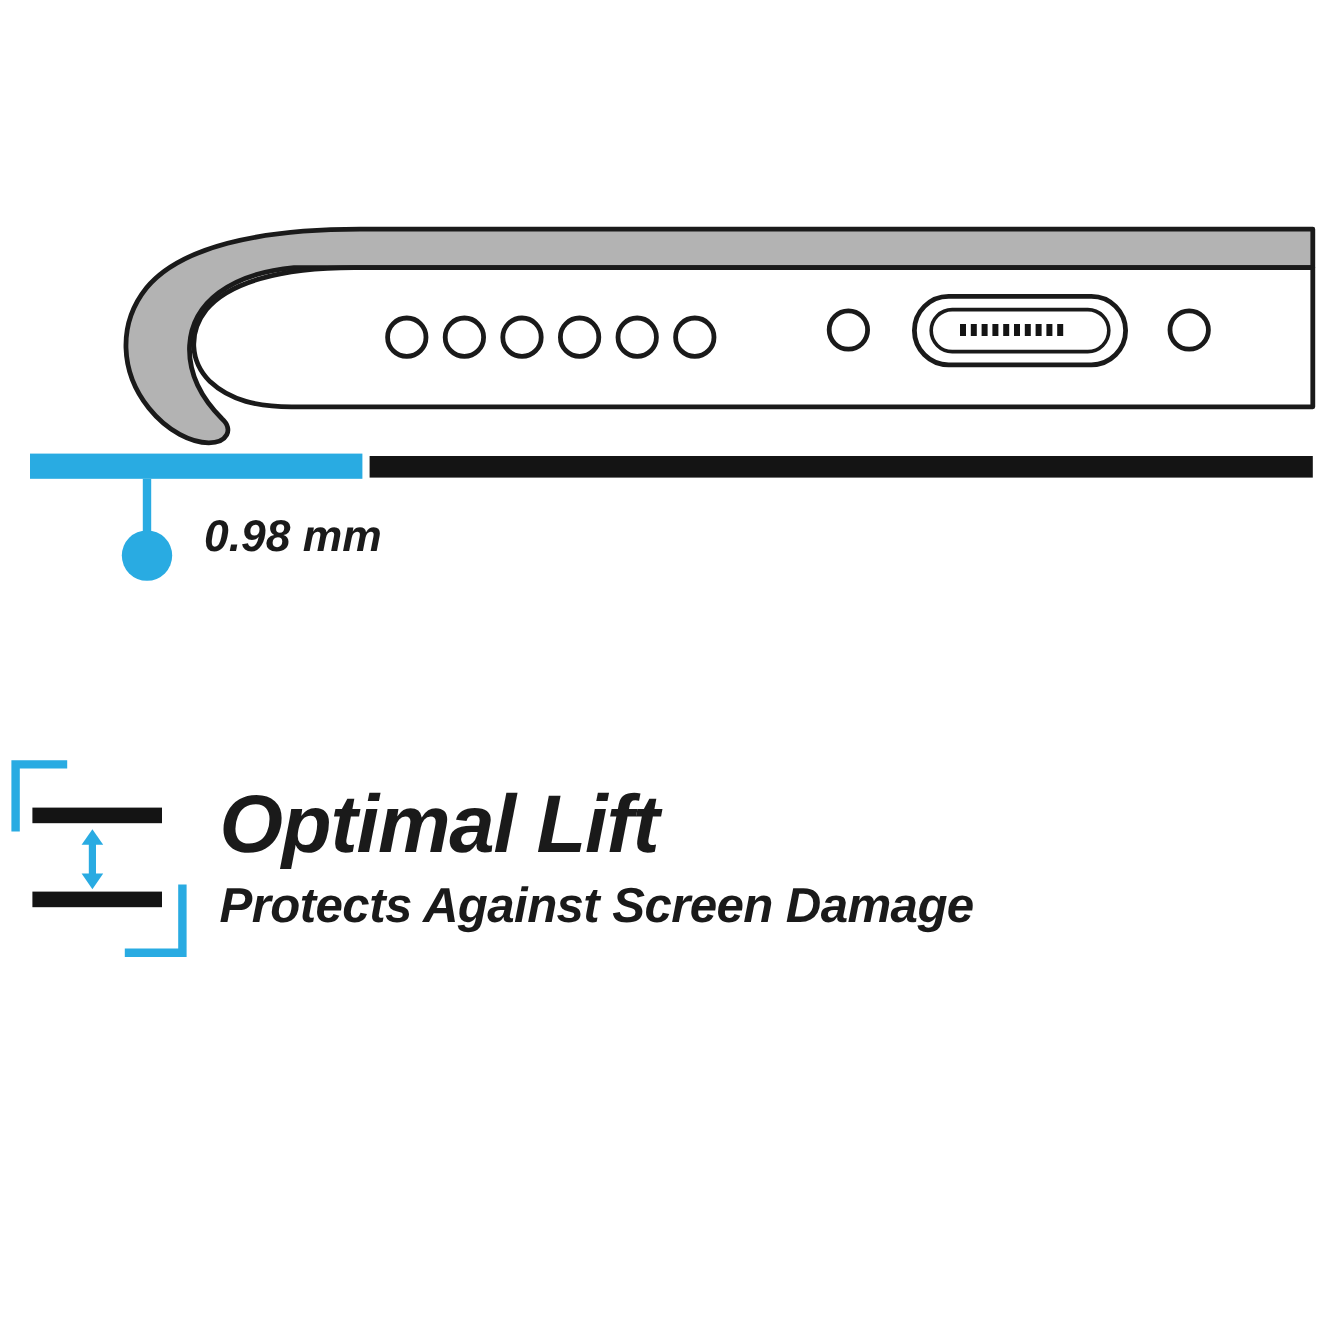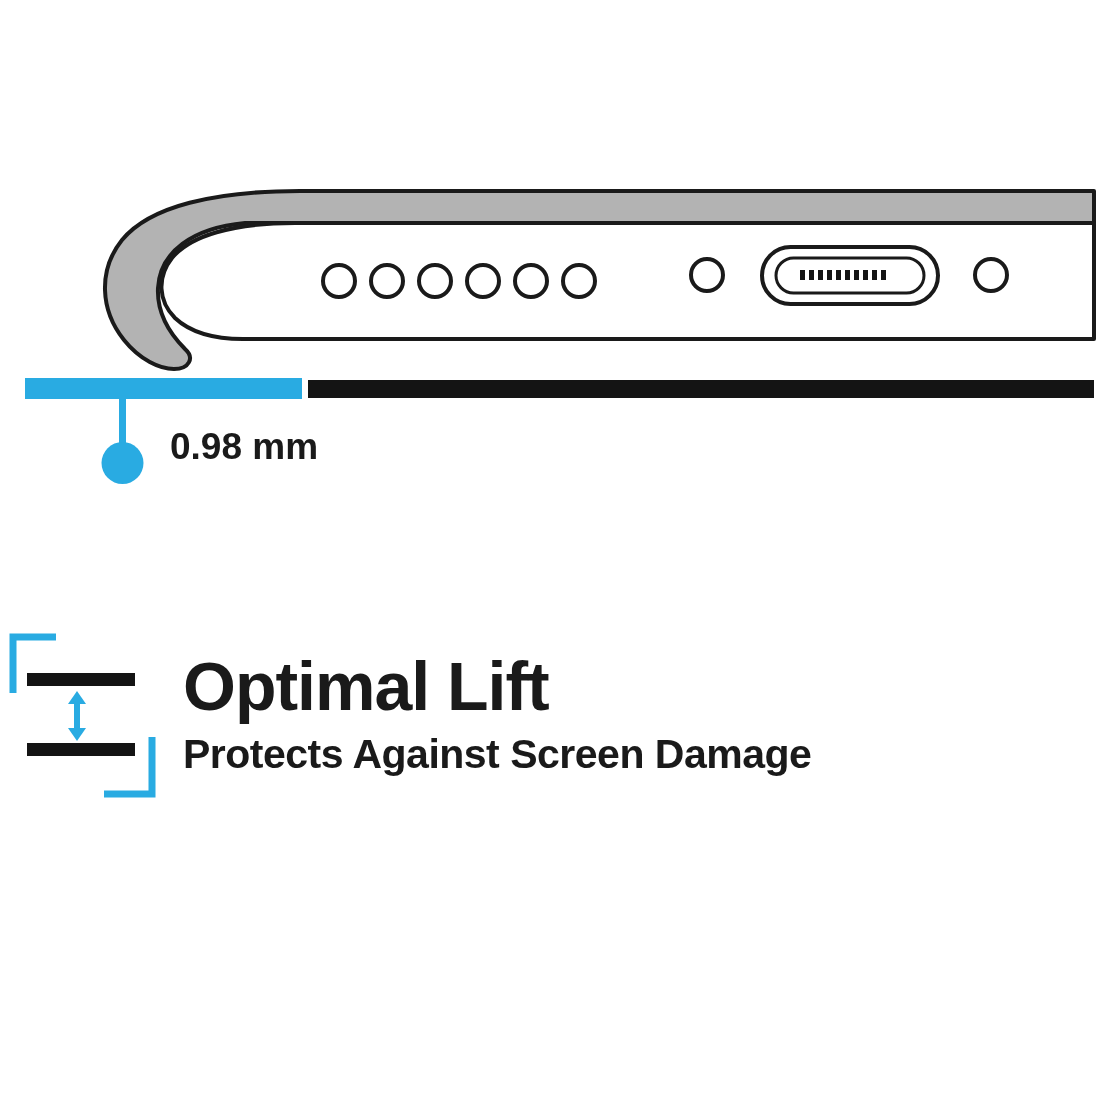--- a/index.html
+++ b/index.html
@@ -7,20 +7,21 @@
     padding: 0;
     background: #ffffff;
   }
   #canvas {
     position: relative;
     width: 1100px;
     height: 1100px;
     background: #ffffff;
     overflow: hidden;
     font-family: "Liberation Sans", sans-serif;
+    font-style: italic;
   }
   svg { display: block; }
   .measure-label {
     font-family: "Liberation Sans", sans-serif;
     font-weight: 700;
     font-size: 37px;
     fill: #1a1a1a;
     letter-spacing: 0px;
   }
   .feature-title {

